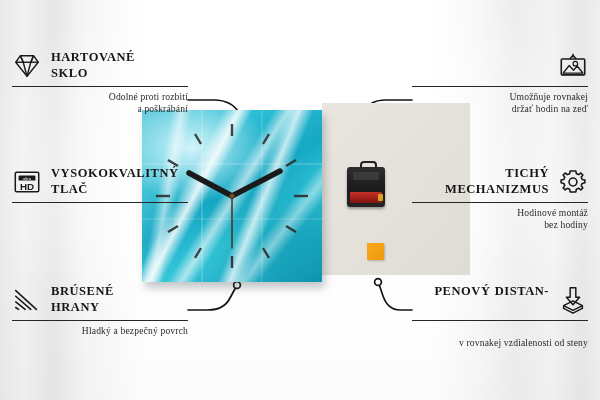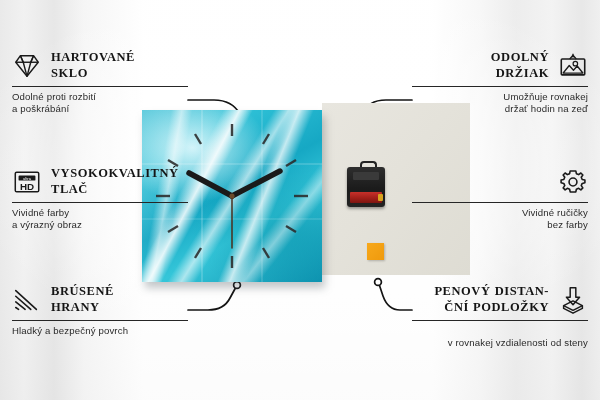--- a/index.html
+++ b/index.html
@@ -87,25 +87,26 @@
     flex: 1 1 auto;
     word-spacing: .5px;
   }
   .f-rule {
     height: 1px;
     background: #262626;
     margin: 5px 0 4px 0;
     width: 100%;
   }
   .f-sub {
-    font-family: Liberation Sans, sans-serif;
+    font-family: Liberation Serif, serif;
     font-size: 9.6px;
     line-height: 12.2px;
     color: #2a2a2a;
     letter-spacing: .15px;
+    text-align: right;
   }
 
   
   #clock-wrap {
     position: absolute;
     left: 142px;
     top: 110px;
     width: 180px;
     height: 172px;
   }
@@ -324,24 +325,20 @@
         <rect x="7" y="9" width="18" height="5.5" fill="#1a1a1a" rx="1"></rect>
         <text x="16" y="13.4" font-family="'Liberation Sans',sans-serif" font-size="4.4" fill="#ffffff" text-anchor="middle">ultra</text>
         <text x="16" y="24" font-family="'Liberation Sans',sans-serif" font-size="10.5" font-weight="bold" fill="#1a1a1a" text-anchor="middle">HD</text>
       </svg>
       <div class="f-title">
         <span>VYSOKOKVALITNÝ</span><br>
         <span>TLAČ</span>
       </div>
     </div>
     <div class="f-rule"></div>
-    <div class="f-sub">
-      <span>Vividné farby</span><br>
-      <span>a výrazný obraz</span>
-    </div>
   </div>
 
   <div class="feature left" style="top:284px">
     <div class="f-head">
       <svg class="f-icon" viewBox="0 0 32 32">
         <g stroke="#1a1a1a" stroke-width="1.7" stroke-linecap="round">
           <line x1="4" y1="6" x2="26" y2="26"></line>
           <line x1="4" y1="12" x2="20" y2="26"></line>
           <line x1="4" y1="18" x2="14" y2="26"></line>
           <line x1="4" y1="24" x2="7" y2="26"></line>
@@ -360,56 +357,55 @@
 
   <div class="feature right" style="top:50px">
     <div class="f-head">
       <svg class="f-icon" viewBox="0 0 32 32">
         <path d="M16,3 L16,7" stroke="#1a1a1a" stroke-width="1.4"></path>
         <path d="M12.5,8.5 L16,4.5 L19.5,8.5" fill="none" stroke="#1a1a1a" stroke-width="1.4" stroke-linejoin="round"></path>
         <rect x="3.5" y="8.5" width="25" height="17" fill="none" stroke="#1a1a1a" stroke-width="1.7" rx="1"></rect>
         <path d="M5.5,23.5 L12,15.5 L16.5,20.5 L20.5,16 L26.5,23.5 Z" fill="none" stroke="#1a1a1a" stroke-width="1.4" stroke-linejoin="round"></path>
         <circle cx="18.5" cy="13.5" r="2.4" fill="none" stroke="#1a1a1a" stroke-width="1.3"></circle>
       </svg>
-      <div class="f-title">
-        <span>ODOLNÝ</span><br>
-        <span>DRŽIAK</span>
-      </div>
     </div>
     <div class="f-rule"></div>
     <div class="f-sub">
       <span>Umožňuje rovnakej</span><br>
       <span>držať hodin na zeď</span>
     </div>
   </div>
 
   <div class="feature right" style="top:166px">
     <div class="f-head">
       <svg class="f-icon" viewBox="0 0 32 32">
         <path d="M16,4.2 l3.0,0 l0.6,2.9 l2.4,1.0 l2.4,-1.7 l2.1,2.1 l-1.7,2.4 l1.0,2.4 l2.9,0.6 l0,3.0 l-2.9,0.6 l-1.0,2.4 l1.7,2.4 l-2.1,2.1 l-2.4,-1.7 l-2.4,1.0 l-0.6,2.9 l-3.0,0 l-3.0,0 l-0.6,-2.9 l-2.4,-1.0 l-2.4,1.7 l-2.1,-2.1 l1.7,-2.4 l-1.0,-2.4 l-2.9,-0.6 l0,-3.0 l2.9,-0.6 l1.0,-2.4 l-1.7,-2.4 l2.1,-2.1 l2.4,1.7 l2.4,-1.0 l0.6,-2.9 z" fill="none" stroke="#1a1a1a" stroke-width="1.7" stroke-linejoin="round"></path>
         <circle cx="16" cy="16" r="4.2" fill="none" stroke="#1a1a1a" stroke-width="1.7"></circle>
       </svg>
+      <div class="f-title">
+        <span>TICHÝ</span><br>
+        <span>MECHANIZMUS</span>
+      </div>
     </div>
     <div class="f-rule"></div>
     <div class="f-sub">
-      <span>Vividné ručičky</span><br>
-      <span>bez farby</span>
+      <span>Hodinové montáž</span><br>
+      <span>bez hodiny</span>
     </div>
   </div>
 
   <div class="feature right" style="top:284px">
     <div class="f-head">
       <svg class="f-icon" viewBox="0 0 32 32">
         <path d="M13,3 L19,3 L19,13 L23,13 L16,21 L9,13 L13,13 Z" fill="none" stroke="#1a1a1a" stroke-width="1.6" stroke-linejoin="round"></path>
         <path d="M6,22 L16,17 L26,22 L16,27 Z" fill="none" stroke="#1a1a1a" stroke-width="1.6" stroke-linejoin="round"></path>
         <path d="M6,22 L6,25 L16,30 L26,25 L26,22" fill="none" stroke="#1a1a1a" stroke-width="1.6" stroke-linejoin="round"></path>
       </svg>
       <div class="f-title">
         <span>PENOVÝ DISTAN-</span><br>
-        <span>ČNÍ PODLOŽKY</span>
       </div>
     </div>
     <div class="f-rule"></div>
     <div class="f-sub">
       <br>
       <span>v rovnakej vzdialenosti od steny</span>
     </div>
   </div>
 
 </div>

